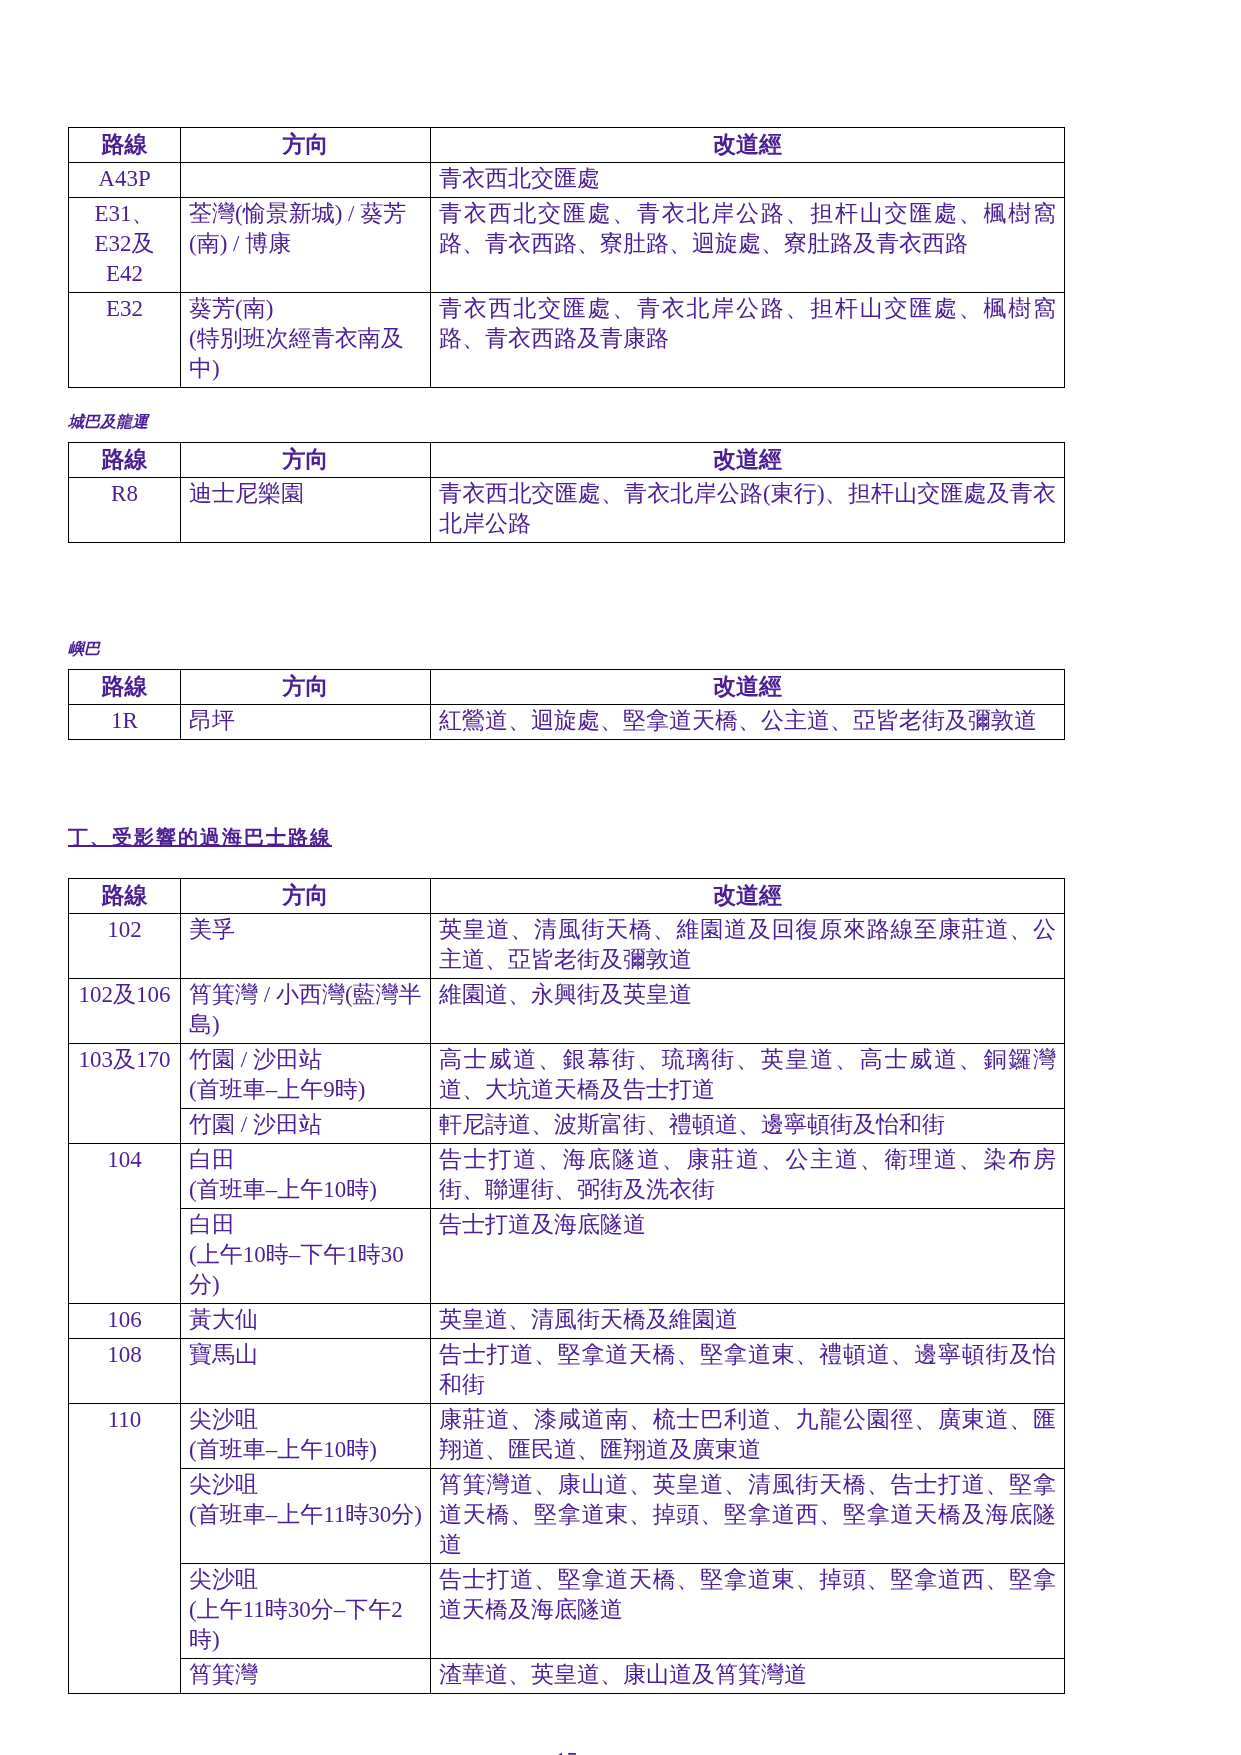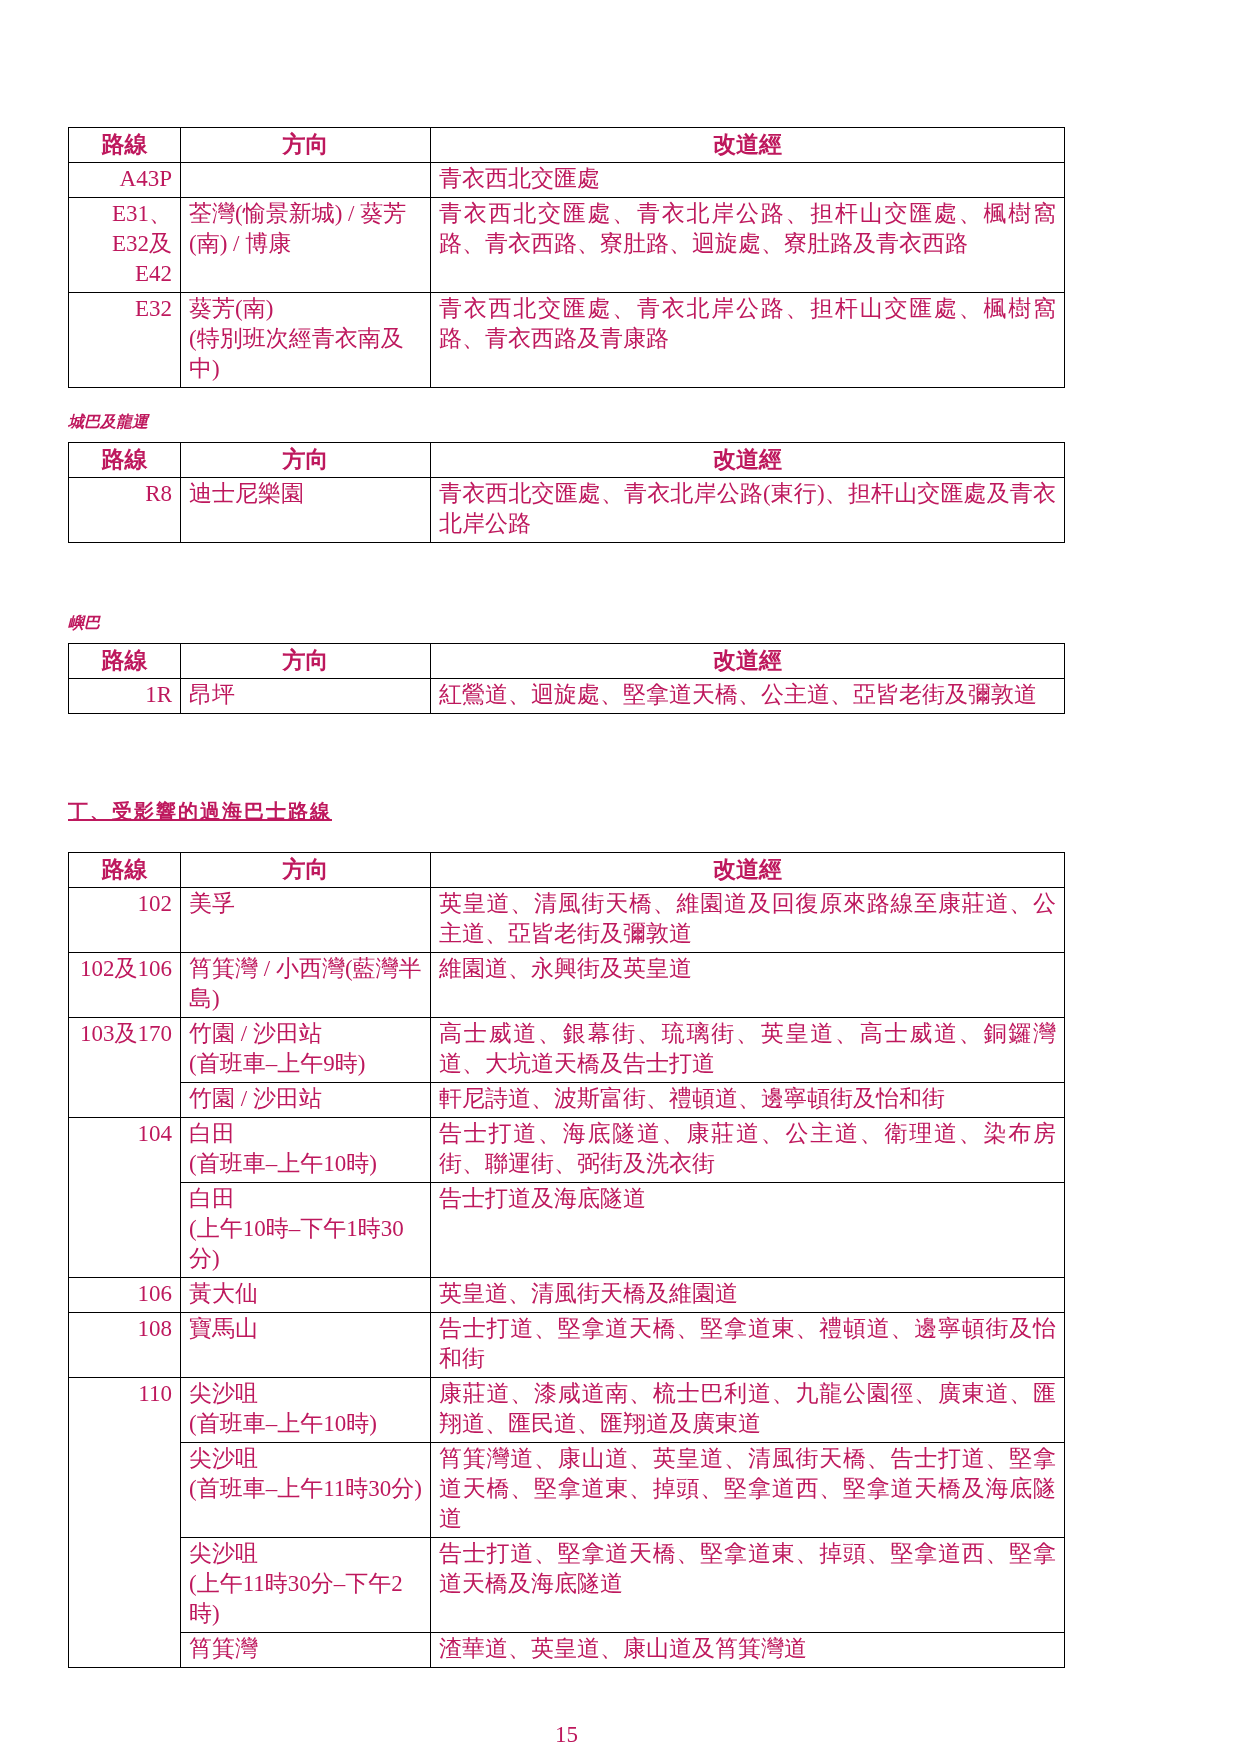--- a/index.html
+++ b/index.html
@@ -2,21 +2,21 @@
 <html><head>
 <meta charset="utf-8">
 <style>
   html,body { margin:0; padding:0; background:#e8e8e8; }
   .page {
     position:relative;
     width:1241px; height:1755px;
     margin:0 auto;
     background:#ffffff;
     font-family:"Liberation Serif","DejaVu Serif",serif;
-    color:#be185d;
+    color:#4c1d95;
     font-size:23px;
     overflow:hidden;
   }
   .content {
     padding-top:127px;
     margin-left:68px;
     width:997px;
   }
   table.routes {
     border-collapse:collapse;
@@ -29,31 +29,31 @@
     line-height:30px;
     padding:1px 8px 3px 8px;
   }
   table.routes th {
     font-weight:bold;
     text-align:center;
     padding-top:2px; padding-bottom:2px;
   }
   col.c-route { width:112px; }
   col.c-dir   { width:250px; }
-  td.route { text-align:right; }
+  td.route { text-align:center; }
   td.dir { white-space:pre-line; }
   td.via { text-align:justify; }
   .h-op {
     font-weight:bold;
     font-style:italic;
     font-size:16px;
     margin:20px 0 6px 0;
     line-height:28px;
   }
-  .h-op.gap-lg { margin-top:66px; }
+  .h-op.gap-lg { margin-top:92px; }
   .h-sec {
     font-weight:bold;
     font-size:20px;
     letter-spacing:2px;
     text-decoration:underline;
     margin:82px 0 26px 0;
     line-height:30px;
   }
   .page-number {
     margin-top:54px;

